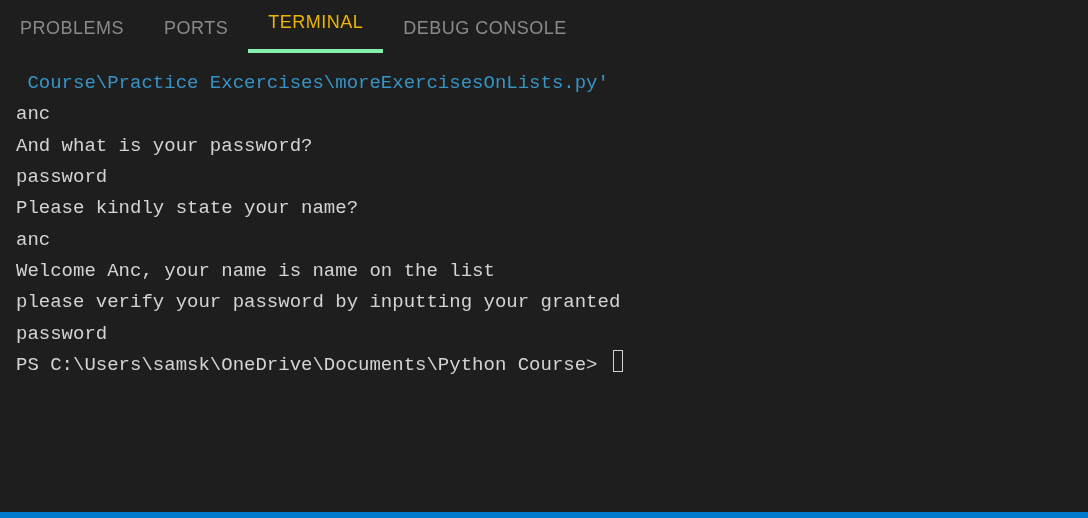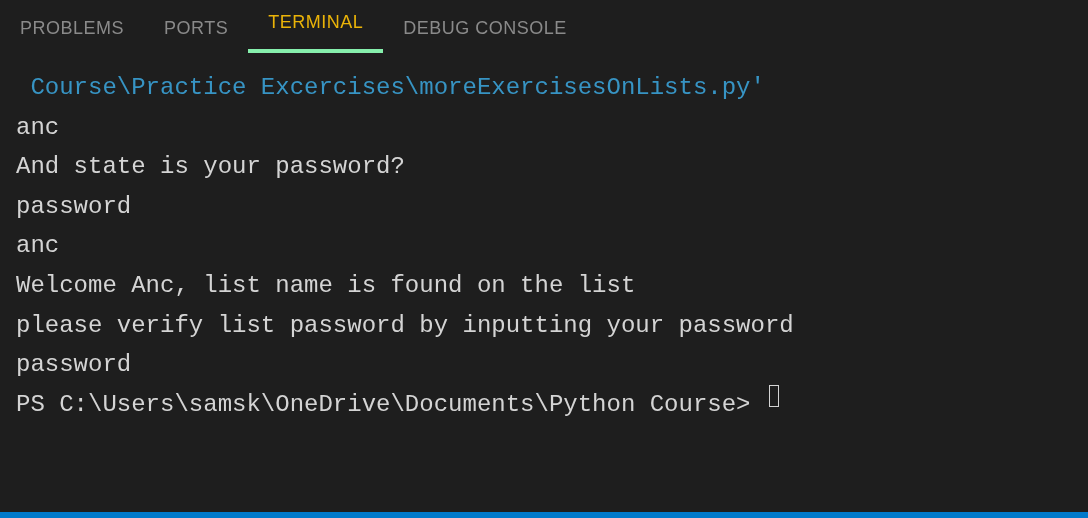--- a/index.html
+++ b/index.html
@@ -30,21 +30,21 @@
       letter-spacing: 0.5px;
     }
     .tab.active {
       color: #eab308;
       border-bottom: 4px solid #86efac;
       padding-bottom: 16px;
     }
     .terminal-content {
       padding: 20px 16px 0 16px;
       font-family: 'Consolas', 'Courier New', monospace;
-      font-size: 24px;
+      font-size: 19px;
       line-height: 1.65;
       color: #d4d4d4;
     }
     .terminal-line {
       white-space: pre;
     }
     .path-line {
       color: #3794c4;
     }
     .prompt-line {
@@ -74,25 +74,26 @@
 <div class="tab-bar">
   <div class="tab">PROBLEMS</div>
   <div class="tab">PORTS</div>
   <div class="tab active">TERMINAL</div>
   <div class="tab">DEBUG CONSOLE</div>
 </div>
 
 <div class="terminal-content">
   <div class="terminal-line path-line"> Course\Practice Excercises\moreExercisesOnLists.py'</div>
   <div class="terminal-line">anc</div>
-  <div class="terminal-line">And state is your password?</div>
+  <div class="terminal-line">And what is your password?</div>
   <div class="terminal-line">password</div>
+  <div class="terminal-line">Please kindly state your name?</div>
   <div class="terminal-line">anc</div>
-  <div class="terminal-line">Welcome Anc, list name is found on the list</div>
-  <div class="terminal-line">please verify list password by inputting your password</div>
+  <div class="terminal-line">Welcome Anc, your name is name on the list</div>
+  <div class="terminal-line">please verify your password by inputting your granted</div>
   <div class="terminal-line">password</div>
   <div class="terminal-line prompt-line">
     <span>PS C:\Users\samsk\OneDrive\Documents\Python Course&gt; </span>
     <span class="cursor"></span>
   </div>
 </div>
 
 <div class="bottom-bar"></div>
 
 </body></html>

